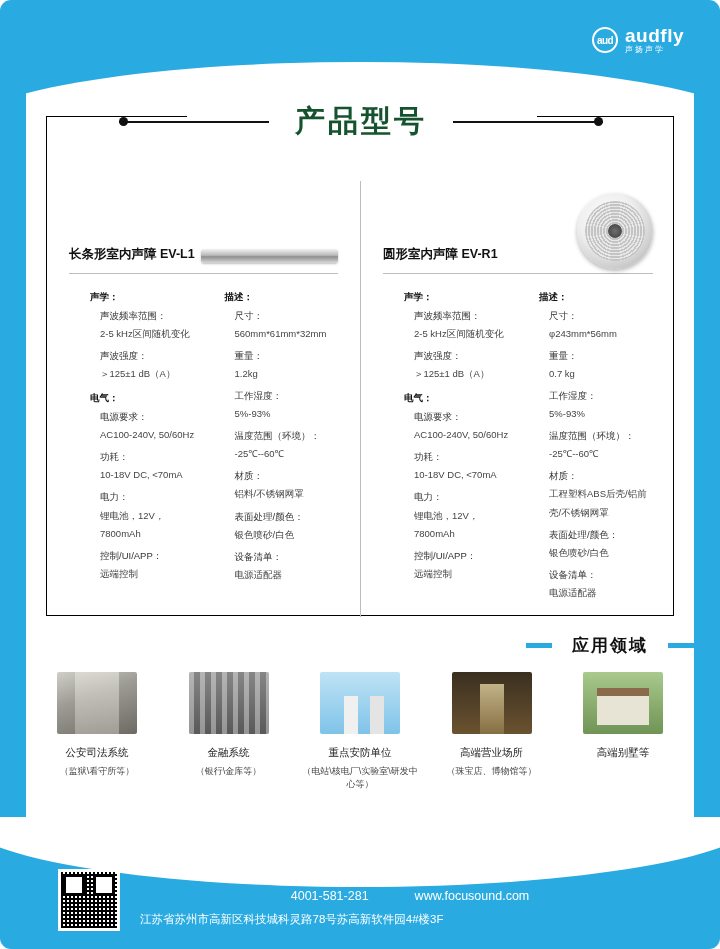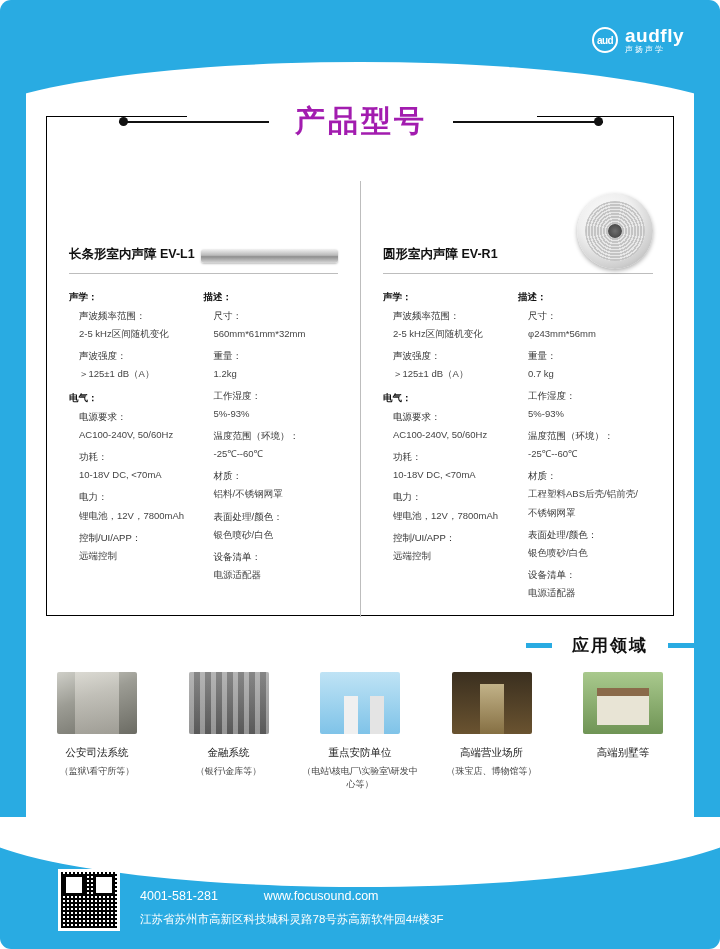--- a/index.html
+++ b/index.html
@@ -87,21 +87,21 @@
   }
   .title-line::before {
     content: ""; position: absolute; width: 9px; height: 9px;
     background: #111; border-radius: 50%; top: -3.5px;
   }
   .title-line.left::before { left: 0; }
   .title-line.right::before { right: 0; }
   .title-line.left { margin-right: 18px; }
   .title-line.right { margin-left: 18px; }
   .main-title {
-    font-size: 30px; font-weight: bold; color: #a21caf;
+    font-size: 30px; font-weight: bold; color: #14532d;
     letter-spacing: 3px;
     background: #ffffff; padding: 0 8px;
   }
   
   .title-mask {
     position: absolute; top: -18px; left: 140px;
     width: 350px; height: 36px; background: #ffffff;
   }
 
   .cols {
@@ -147,21 +147,21 @@
     background: repeating-radial-gradient(circle, #e8e8e8 0 1.5px, #c4c4c4 1.5px 3px);
   }
   .rule {
     height: 1px; background: #bdbdbd; margin: 0 0 14px 0;
   }
   .specs {
     display: flex; gap: 0;
     font-size: 9.5px; color: #333; line-height: 1.9;
   }
   .spec-col { width: 50%; padding-right: 6px; }
-  .spec-group { margin-bottom: 6px; }
+  .spec-group { margin-bottom: 6px; margin-left: 21px; }
   .spec-head { font-weight: bold; color: #111; margin-bottom: 1px; }
   .spec-sub { padding-left: 10px; }
   .spec-val { padding-left: 10px; color: #444; }
   .spec-item { margin-bottom: 4px; }
 
   
   .app-title-wrap {
     position: absolute; top: 534px; left: 0; width: 668px;
     display: flex; align-items: center; justify-content: flex-end; gap: 20px;
   }
@@ -223,20 +223,21 @@
   .qr-inner::before, .qr-inner::after {
     content: ""; position: absolute; width: 16px; height: 16px;
     border: 3px solid #000; background: #fff;
   }
   .qr-inner::before { left: 2px; top: 2px; }
   .qr-inner::after { right: 2px; top: 2px; }
   .contact {
     position: absolute; left: 140px; right: 40px; bottom: 46px;
     display: flex; align-items: center; gap: 46px;
     color: #ffffff; font-size: 12.5px;
+    justify-content: center;
   }
   .address {
     position: absolute; left: 140px; right: 40px; bottom: 22px;
     text-align: left; color: #ffffff; font-size: 11.5px;
   }
 </style>
 </head>
 <body>
 
 <div class="page">

